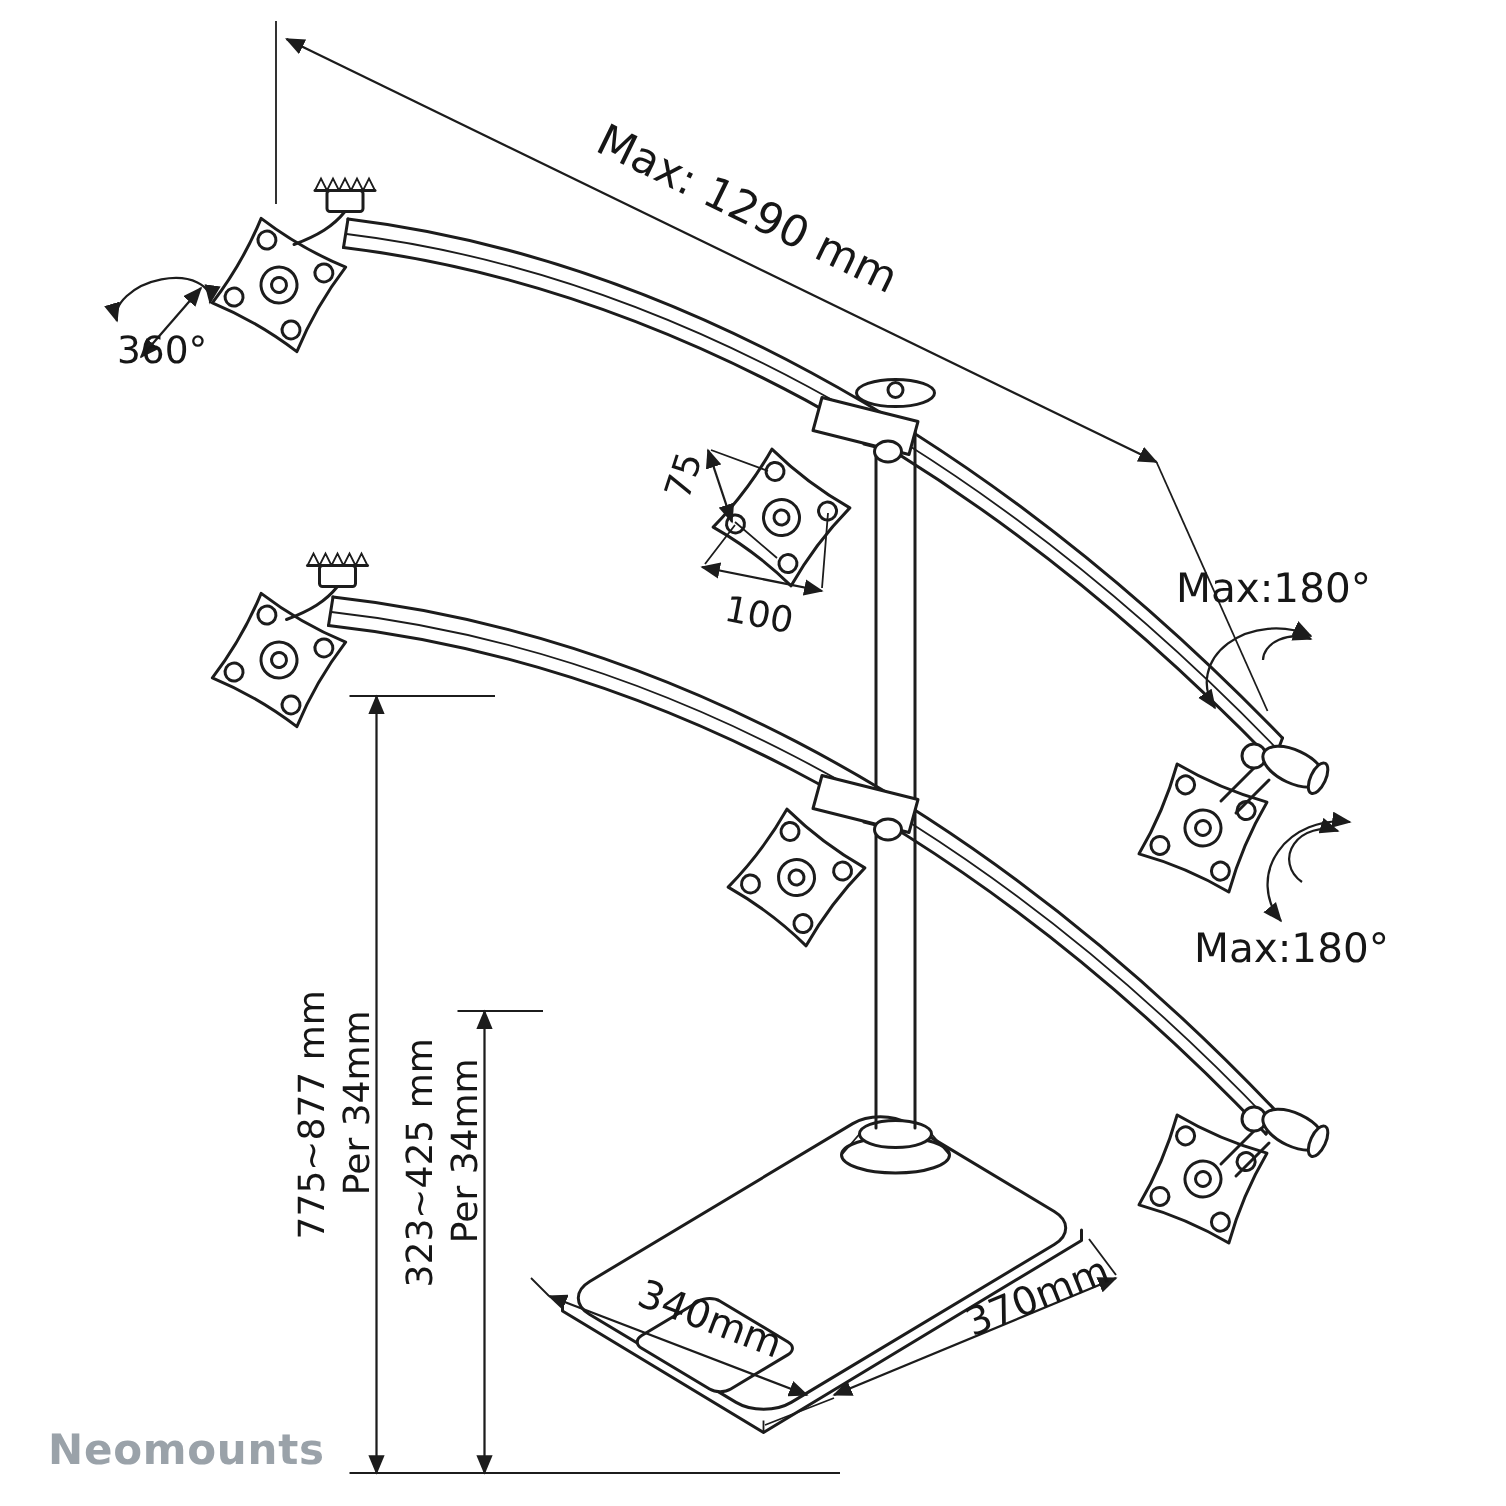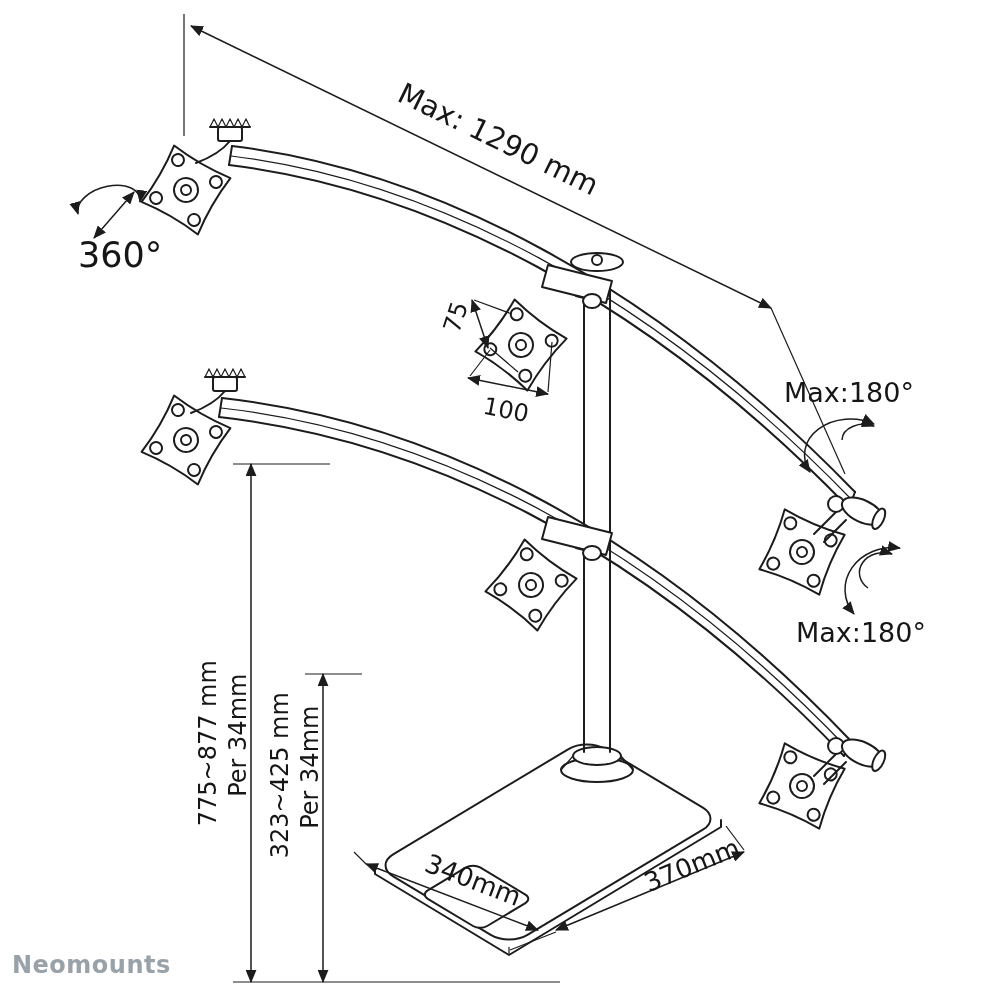--- a/index.html
+++ b/index.html
@@ -159,35 +159,35 @@
       <path class="dim" d="M842,440 a22,16 0 0 1 32,-14" marker-end="url(#arr)"></path>
     </g>
     <g>
       <path class="dim" d="M854,614 a48,42 0 0 1 46,-66" marker-start="url(#arr)" marker-end="url(#arr)"></path>
       <path class="dim" d="M868,588 a24,20 0 0 1 24,-34" marker-end="url(#arr)"></path>
     </g>
   </svg>
 
   <div class="lbl" style="left:382px;top:124px;width:232px;text-align:center;font-size:29px;transform:rotate(26deg);">Max: 1290 mm</div>
 
-  <div class="lbl" style="left:78px;top:236px;font-size:35px;">360°</div>
+  <div class="lbl" style="left:78px;top:220px;font-size:25px;">360°</div>
 
   <div class="lbl" style="left:436px;top:304px;width:40px;text-align:center;font-size:24px;transform:rotate(-72deg);">75</div>
 
   <div class="lbl" style="left:478px;top:397px;width:56px;text-align:center;font-size:24px;transform:rotate(11deg);">100</div>
 
   <div class="lbl" style="left:784px;top:378px;font-size:27px;">Max:180°</div>
 
   <div class="lbl" style="left:796px;top:618px;font-size:27px;">Max:180°</div>
 
   <div class="lbl rot90" style="left:96px;top:730px;width:225px;text-align:center;font-size:24px;">775~877 mm</div>
   <div class="lbl rot90" style="left:160px;top:722px;width:156px;text-align:center;font-size:24px;">Per 34mm</div>
 
   <div class="lbl rot90" style="left:180px;top:762px;width:200px;text-align:center;font-size:24px;">323~425 mm</div>
   <div class="lbl rot90" style="left:232px;top:754px;width:156px;text-align:center;font-size:24px;">Per 34mm</div>
 
   <div class="lbl" style="left:421px;top:866px;width:104px;text-align:center;font-size:26px;transform:rotate(21deg);">340mm</div>
 
   <div class="lbl" style="left:640px;top:851px;width:104px;text-align:center;font-size:26px;transform:rotate(-22deg);">370mm</div>
 
-  <div class="lbl brand" style="left:12px;top:952px;font-size:24px;">Neomounts</div>
+  <div class="lbl brand" style="left:32px;top:952px;font-size:28px;">Neomounts</div>
 
 </div>
 
 </body></html>

